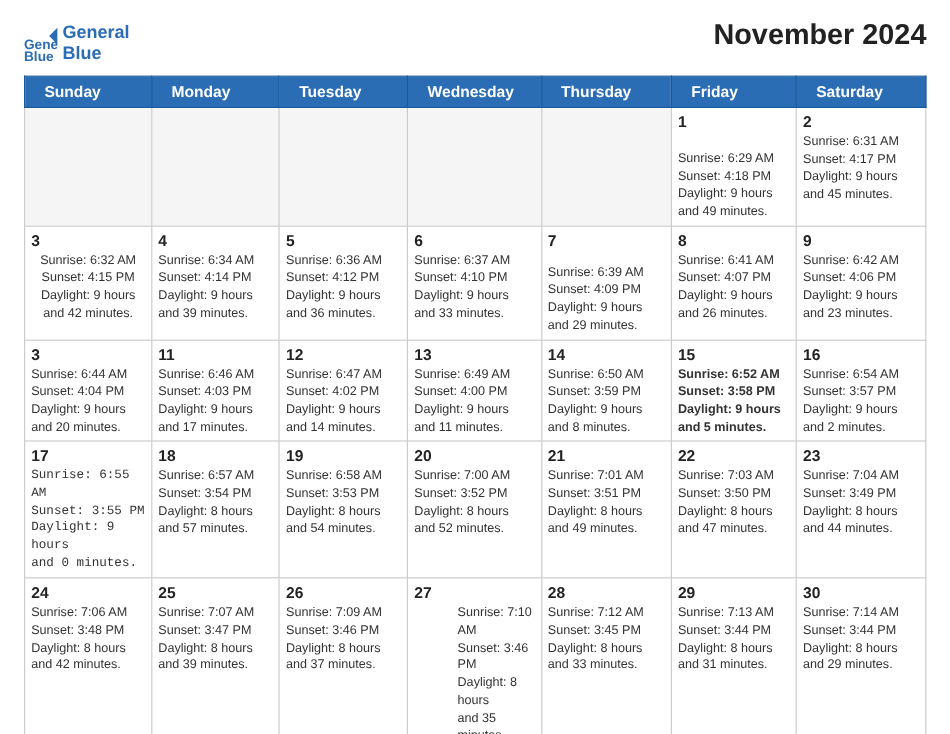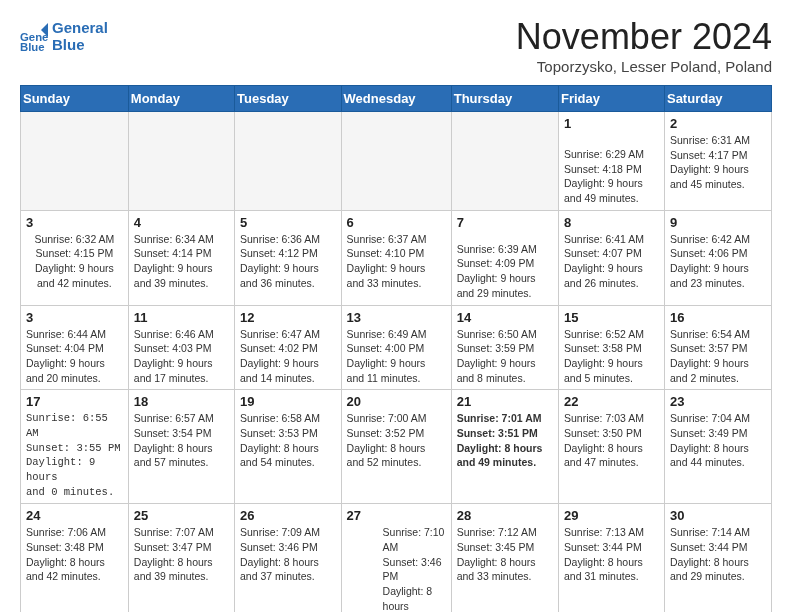--- a/index.html
+++ b/index.html
@@ -28,38 +28,38 @@
     .logo-icon {
       width: 28px;
       height: 28px;
       margin-right: 4px;
       position: relative;
     }
     .title-area {
       text-align: right;
     }
     .month-title {
-      font-size: 36px;
-      font-weight: normal;
+      font-size: 24px;
+      font-weight: bold;
       color: #222;
     }
     .subtitle {
       font-size: 15px;
       color: #444;
     }
     .calendar-table {
       width: 100%;
       border-collapse: collapse;
       font-size: 11px;
     }
     .calendar-table th {
       background: #2a6db5;
       color: #fff;
       text-align: left;
-      padding: 5px 2px;
+      padding: 5px 16px;
       font-size: 13px;
       font-weight: bold;
       border: 1px solid #1a5a9a;
     }
     .calendar-table td {
       border: 1px solid #ccc;
       vertical-align: top;
       padding: 4px 5px;
       width: 113px;
       min-height: 80px;
@@ -102,21 +102,20 @@
         <polygon points="28,8 36,0 36,16" fill="#2a6db5" transform="translate(-4, 0)"></polygon>
       </svg>
       <div style="display:flex;flex-direction:column;line-height:1.1;">
         <span style="font-size:15px;font-weight:bold;color:#2a6db5;">General</span>
         <span style="font-size:15px;font-weight:bold;color:#2a6db5;">Blue</span>
       </div>
     </div>
 
     <div class="title-area">
       <div class="month-title">November 2024</div>
-      <div class="subtitle">Toporzysko, Lesser Poland, Poland</div>
     </div>
   </div>
 
   <table class="calendar-table">
     <thead>
       <tr>
 
       <th>Sunday</th>
           <th>Monday</th>
           <th>Tuesday</th>
@@ -230,21 +229,21 @@
           </td>
           <td>
             <span class="day-number">14</span>
             <div class="day-info" style="white-space: pre-line;">Sunrise: 6:50 AM
 Sunset: 3:59 PM
 Daylight: 9 hours
 and 8 minutes.</div>
           </td>
           <td>
             <span class="day-number">15</span>
-            <div class="day-info" style="white-space: pre-line;">Sunrise: 6:52 AM
+            <div class="day-info" style="white-space: pre-line; font-weight: bold;">Sunrise: 6:52 AM
 Sunset: 3:58 PM
 Daylight: 9 hours
 and 5 minutes.</div>
           </td>
           <td>
             <span class="day-number">16</span>
             <div class="day-info" style="white-space: pre-line;">Sunrise: 6:54 AM
 Sunset: 3:57 PM
 Daylight: 9 hours
 and 2 minutes.</div>
@@ -274,21 +273,21 @@
           </td>
           <td>
             <span class="day-number">20</span>
             <div class="day-info" style="white-space: pre-line;">Sunrise: 7:00 AM
 Sunset: 3:52 PM
 Daylight: 8 hours
 and 52 minutes.</div>
           </td>
           <td>
             <span class="day-number">21</span>
-            <div class="day-info" style="white-space: pre-line; font-weight: bold;">Sunrise: 7:01 AM
+            <div class="day-info" style="white-space: pre-line;">Sunrise: 7:01 AM
 Sunset: 3:51 PM
 Daylight: 8 hours
 and 49 minutes.</div>
           </td>
           <td>
             <span class="day-number">22</span>
             <div class="day-info" style="white-space: pre-line;">Sunrise: 7:03 AM
 Sunset: 3:50 PM
 Daylight: 8 hours
 and 47 minutes.</div>

